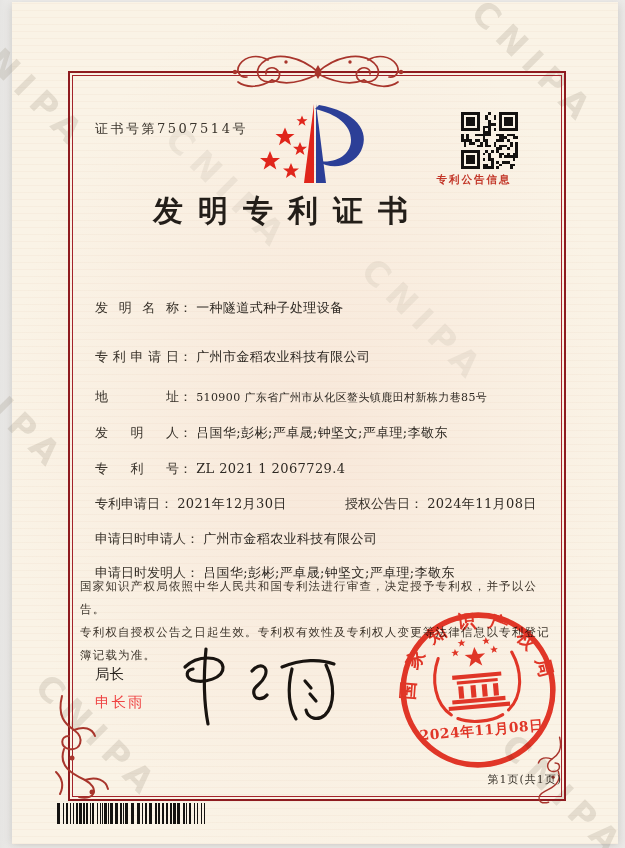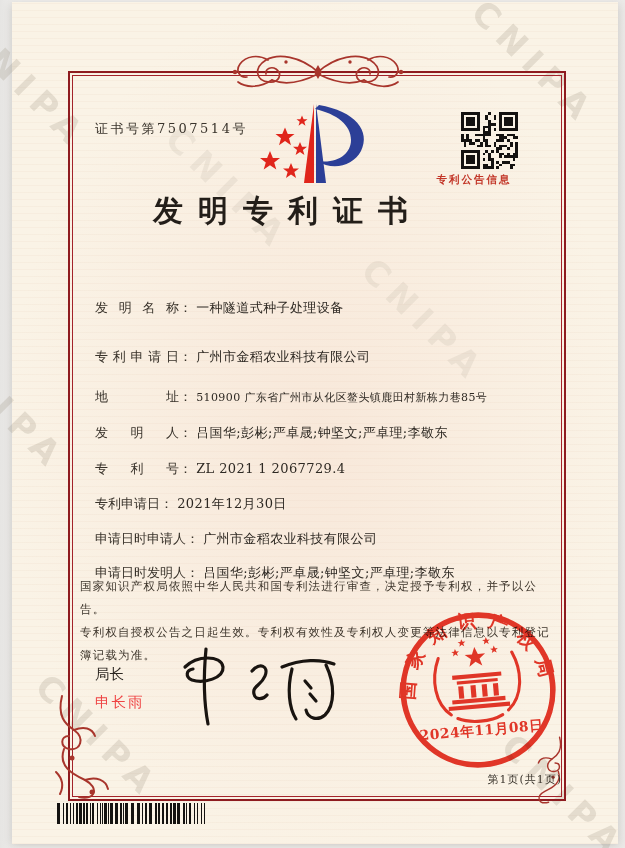--- a/index.html
+++ b/index.html
@@ -298,20 +298,24 @@
   <span class="flabel j">发明人</span><span class="colon">：</span>
   <span class="fvalue">吕国华;彭彬;严卓晟;钟坚文;严卓理;李敬东</span>
 </div>
 <div class="row" style="top:416px">
   <span class="flabel j">专利号</span><span class="colon">：</span>
   <span class="fvalue">ZL 2021 1 2067729.4</span>
 </div>
 <div class="row" style="top:451px">
   <span class="flabel">专利申请日</span><span class="colon">：</span>
   <span class="fvalue">2021年12月30日</span>
+  <span class="col2">
+    <span class="flabel">授权公告日</span><span class="colon">：</span>
+    <span class="fvalue">2024年11月08日</span>
+  </span>
 </div>
 <div class="row" style="top:486px">
   <span class="flabel">申请日时申请人</span><span class="colon">：</span>
   <span class="fvalue">广州市金稻农业科技有限公司</span>
 </div>
 <div class="row" style="top:520px">
   <span class="flabel">申请日时发明人</span><span class="colon">：</span>
   <span class="fvalue">吕国华;彭彬;严卓晟;钟坚文;严卓理;李敬东</span>
 </div>
 

